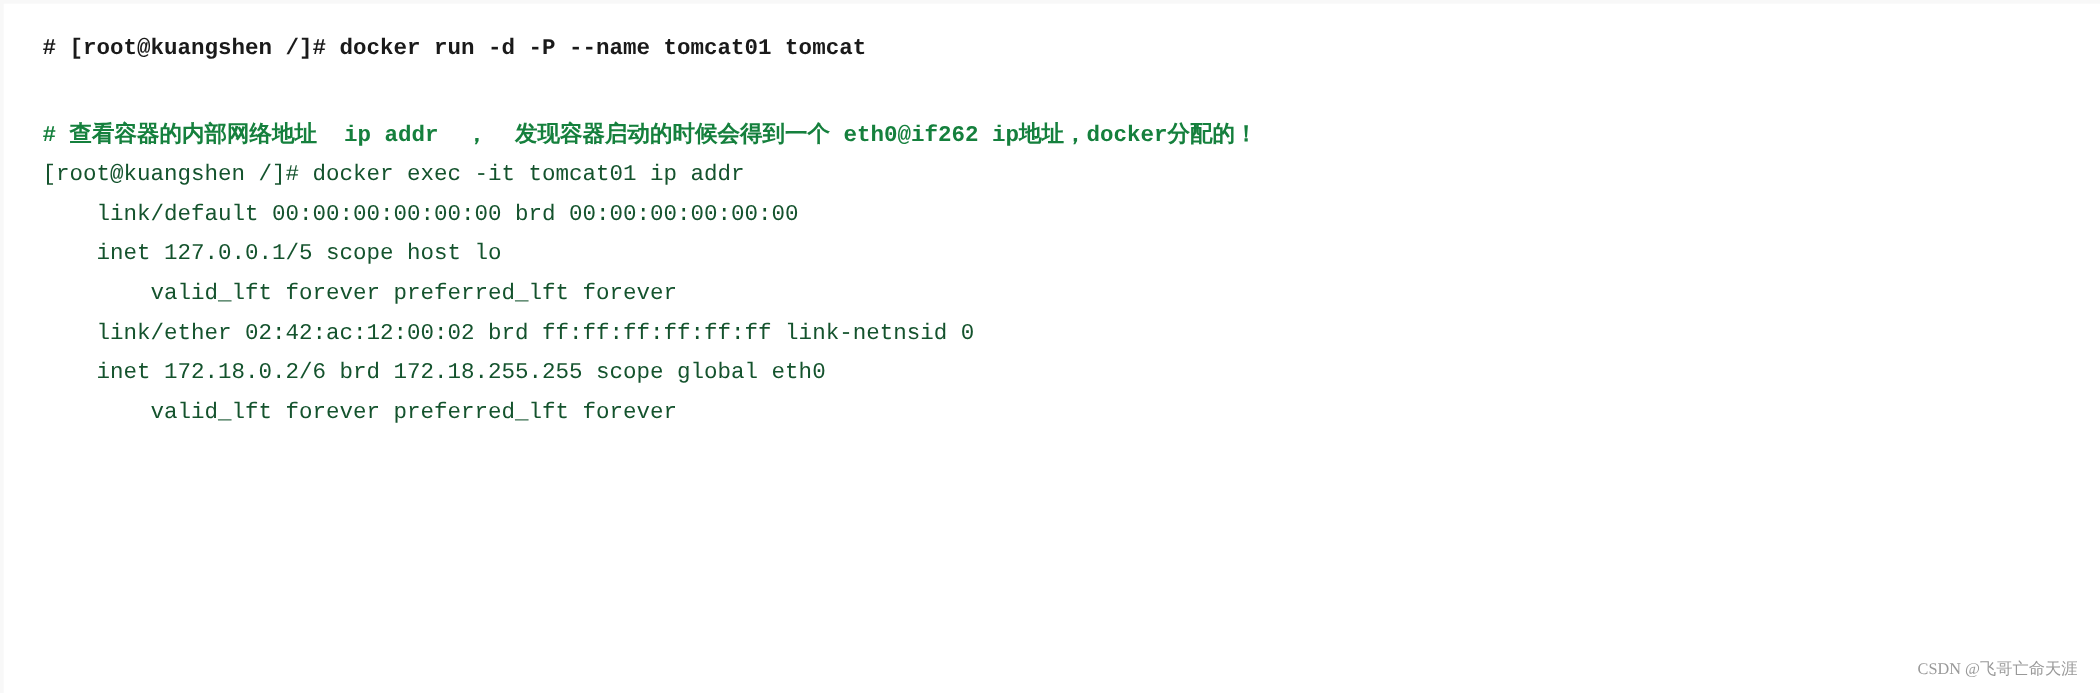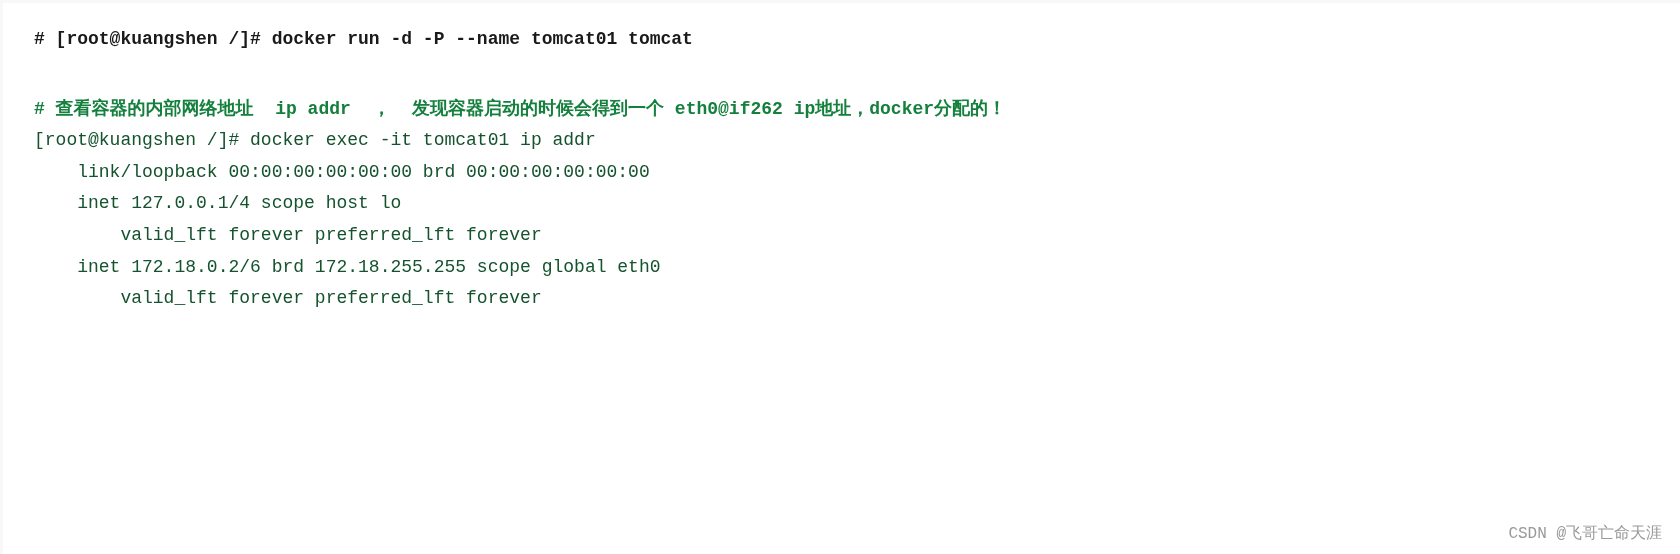--- a/index.html
+++ b/index.html
@@ -46,37 +46,38 @@
     }
 
     .spacer {
       height: 18px;
     }
 
     .watermark {
       position: absolute;
       bottom: 12px;
       right: 20px;
-      font-size: 16px;
+      font-size: 13px;
       color: #999999;
-      font-family: Liberation Mono, monospace;
+      font-family: Liberation Serif, serif;
     }
   </style>
 </head>
 <body>
 
 <div class="terminal-container">
 
   <div class="line line-bold"># [root@kuangshen /]# docker run -d -P --name tomcat01 tomcat</div>
 
   <div class="spacer"></div>
   <div class="spacer"></div>
 
   <div class="line line-comment"># 查看容器的内部网络地址  ip addr  ，  发现容器启动的时候会得到一个 eth0@if262 ip地址，docker分配的！</div>
   <div class="line line-normal">[root@kuangshen /]# docker exec -it tomcat01 ip addr</div>
-  <div class="line line-normal">    link/loopback 00:00:00:00:00:00 brd 00:00:00:00:00:00</div>
-  <div class="line line-normal">    inet 127.0.0.1/4 scope host lo</div>
+  <div class="line line-normal">    link/default 00:00:00:00:00:00 brd 00:00:00:00:00:00</div>
+  <div class="line line-normal">    inet 127.0.0.1/5 scope host lo</div>
   <div class="line line-normal">        valid_lft forever preferred_lft forever</div>
+  <div class="line line-normal">    link/ether 02:42:ac:12:00:02 brd ff:ff:ff:ff:ff:ff link-netnsid 0</div>
   <div class="line line-normal">    inet 172.18.0.2/6 brd 172.18.255.255 scope global eth0</div>
   <div class="line line-normal">        valid_lft forever preferred_lft forever</div>
 
   <div class="watermark">CSDN @飞哥亡命天涯</div>
 </div>
 
 </body></html>

